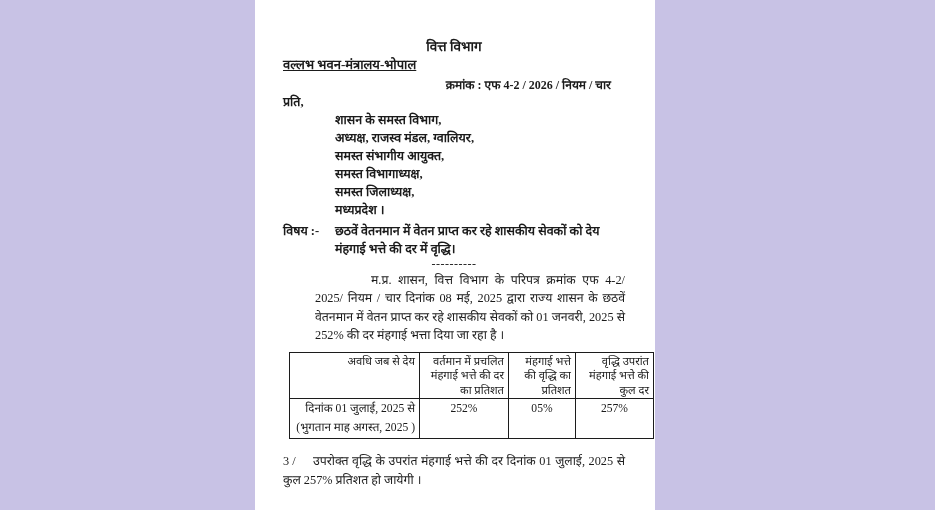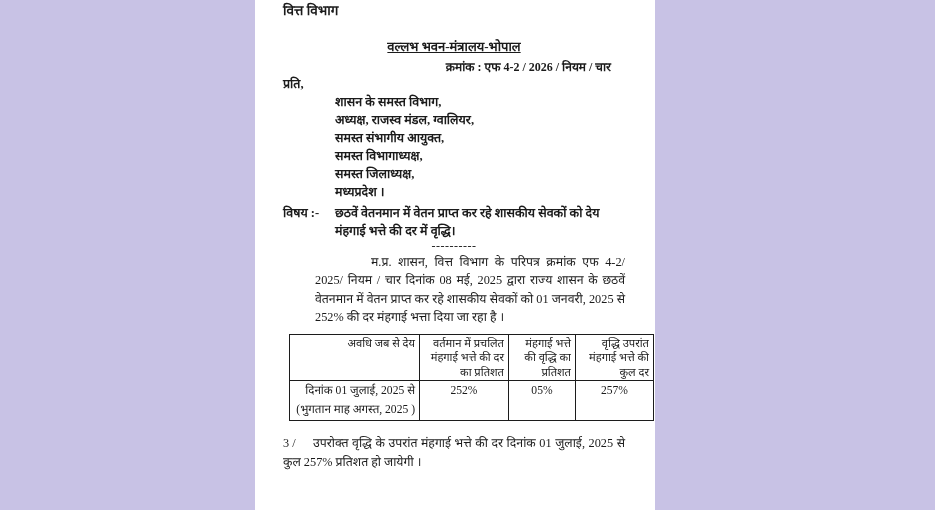--- a/index.html
+++ b/index.html
@@ -11,22 +11,22 @@
     position:relative;
   }
   .page {
     position:absolute; left:255px; top:0;
     width:400px; height:510px;
     background:#ffffff;
     box-sizing:border-box;
     padding:2px 30px 0 28px;
     overflow:hidden;
   }
-  .doc-title   { font-weight:bold; font-size:13.5px; line-height:17px; }
-  .doc-office  { text-align:center; font-weight:bold; font-size:13px; line-height:17px; margin-top:19px; }
+  .doc-title   { text-align:center; font-weight:bold; font-size:13.5px; line-height:17px;margin-top:36px; }
+  .doc-office  { font-weight:bold; font-size:13px; line-height:17px; margin-top:1px; }
   .doc-office span { text-decoration:underline; }
   .ref-row {
     display:flex; justify-content:flex-end;
     font-weight:bold; font-size:12px; line-height:16px;
     margin-top:4px; padding-right:14px;
   }
   .to-label    { font-weight:bold; font-size:12.5px; line-height:17px; margin-top:1px; }
   .recipients  { font-weight:bold; font-size:12.5px; line-height:18px; margin-left:52px; }
   .recipients div { white-space:nowrap; }
   .subject {

